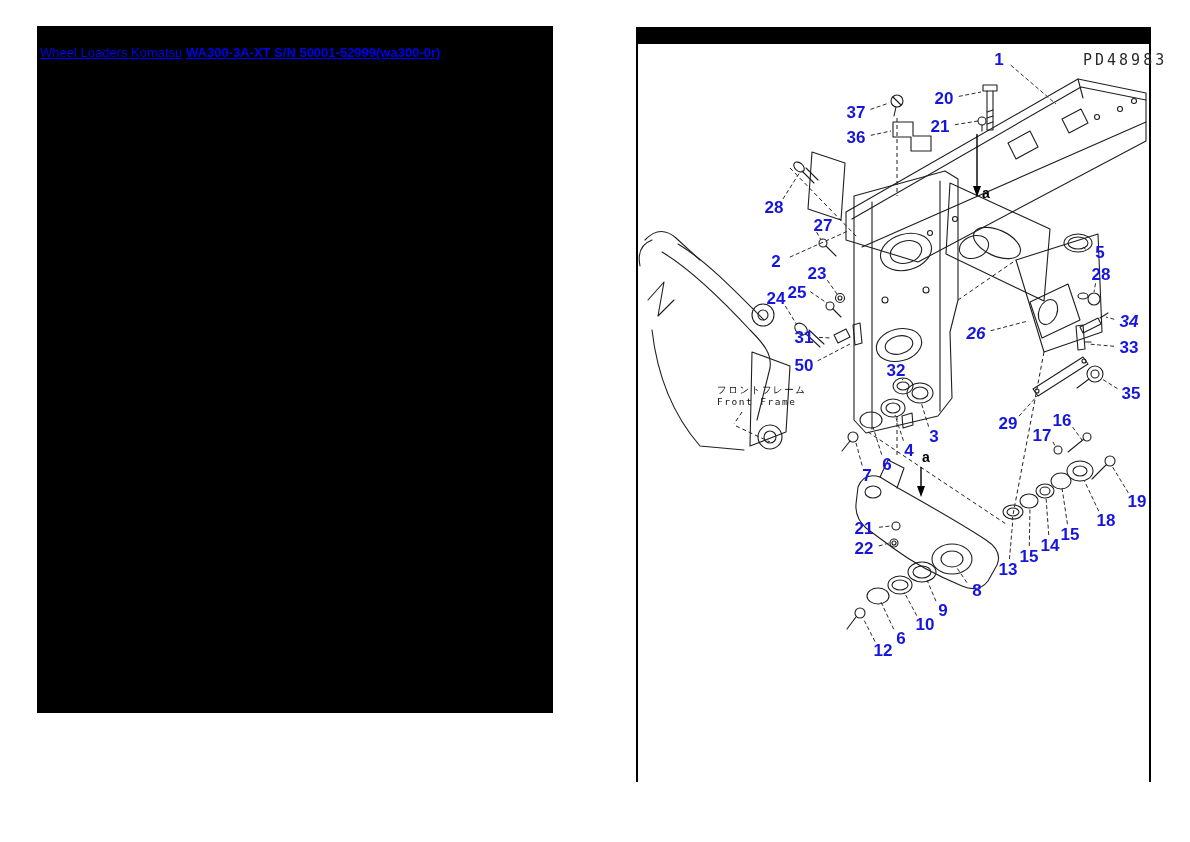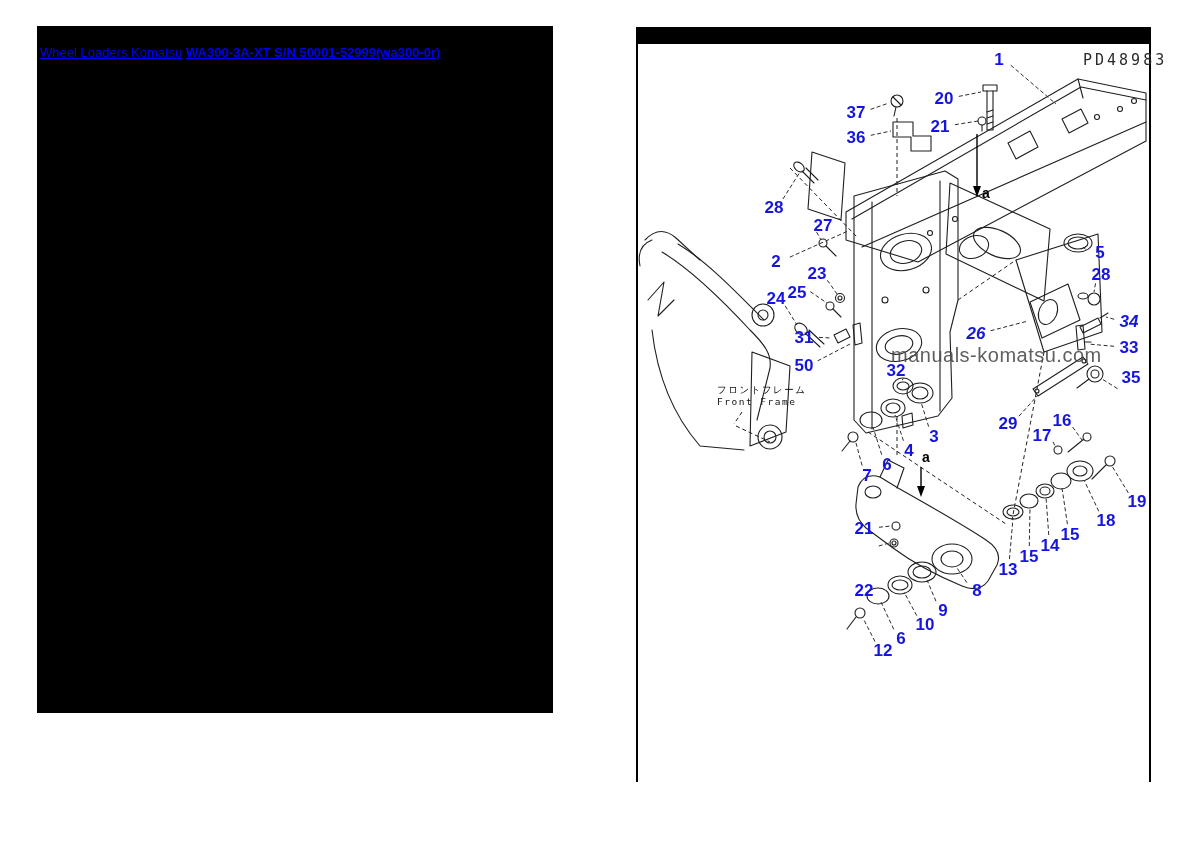--- a/index.html
+++ b/index.html
@@ -226,21 +226,20 @@
         <line x1="874.9742187822349" y1="641.5518092444577" x2="864" y2="620" class="leader"></line>
       </g>
     <g id="section-arrows">
         <line x1="977" y1="134" x2="977" y2="186" class="arrow-line"></line>
         <polygon points="973,186 981,186 977,197" class="arrow-tip"></polygon>
         <line x1="921" y1="467" x2="921" y2="486" class="arrow-line"></line>
         <polygon points="917,486 925,486 921,497" class="arrow-tip"></polygon>
       </g>
   </svg>
 
-  <div class="watermark">manuals-komatsu.com</div>
 
   <div class="plate-code">PD48983</div>
 
   <div class="frame-label"><span>フロントフレーム</span><br><span>Front Frame</span></div>
 
   <div id="callout-layer">
       <div class="callout" style="left: 999px; top: 59px;">1</div>
       <div class="callout" style="left: 944px; top: 98px;">20</div>
       <div class="callout" style="left: 856px; top: 112px;">37</div>
       <div class="callout" style="left: 940px; top: 126px;">21</div>
@@ -252,36 +251,36 @@
       <div class="callout" style="left: 797px; top: 272px; margin-top: 20px;">25</div>
       <div class="callout" style="left: 776px; top: 298px;">24</div>
       <div class="callout" style="left: 1100px; top: 252px;">5</div>
       <div class="callout" style="left: 1101px; top: 274px;">28</div>
       <div class="callout" style="left: 1129px; top: 321px; font-style: italic;">34</div>
       <div class="callout" style="left: 1129px; top: 347px;">33</div>
       <div class="callout" style="left: 976px; top: 333px; font-style: italic;">26</div>
       <div class="callout" style="left: 804px; top: 337px;">31</div>
       <div class="callout" style="left: 804px; top: 365px;">50</div>
       <div class="callout" style="left: 896px; top: 370px;">32</div>
-      <div class="callout" style="left: 1131px; top: 377px;">35</div>
+      <div class="callout" style="left: 1131px; top: 393px;">35</div>
       <div class="callout" style="left: 1008px; top: 423px;">29</div>
       <div class="callout" style="left: 1062px; top: 420px;">16</div>
       <div class="callout" style="left: 1042px; top: 435px;">17</div>
       <div class="callout" style="left: 934px; top: 436px;">3</div>
       <div class="callout" style="left: 909px; top: 450px;">4</div>
       <div class="callout" style="left: 887px; top: 464px;">6</div>
       <div class="callout" style="left: 867px; top: 475px;">7</div>
       <div class="callout" style="left: 1137px; top: 501px;">19</div>
       <div class="callout" style="left: 1106px; top: 520px;">18</div>
       <div class="callout" style="left: 1070px; top: 534px;">15</div>
       <div class="callout" style="left: 1050px; top: 545px;">14</div>
       <div class="callout" style="left: 1029px; top: 556px;">15</div>
       <div class="callout" style="left: 1008px; top: 569px;">13</div>
       <div class="callout" style="left: 864px; top: 528px;">21</div>
-      <div class="callout" style="left: 864px; top: 548px; margin-top: 42px;">22</div>
+      <div class="callout" style="left: 864px; top: 548px;">22</div>
       <div class="callout" style="left: 977px; top: 590px;">8</div>
       <div class="callout" style="left: 943px; top: 610px;">9</div>
       <div class="callout" style="left: 925px; top: 624px;">10</div>
       <div class="callout" style="left: 901px; top: 638px;">6</div>
       <div class="callout" style="left: 883px; top: 650px;">12</div>
       <div class="section-a" style="left: 986px; top: 193px;">a</div>
       <div class="section-a" style="left: 926px; top: 457px;">a</div>
     </div>
 
 </div>

